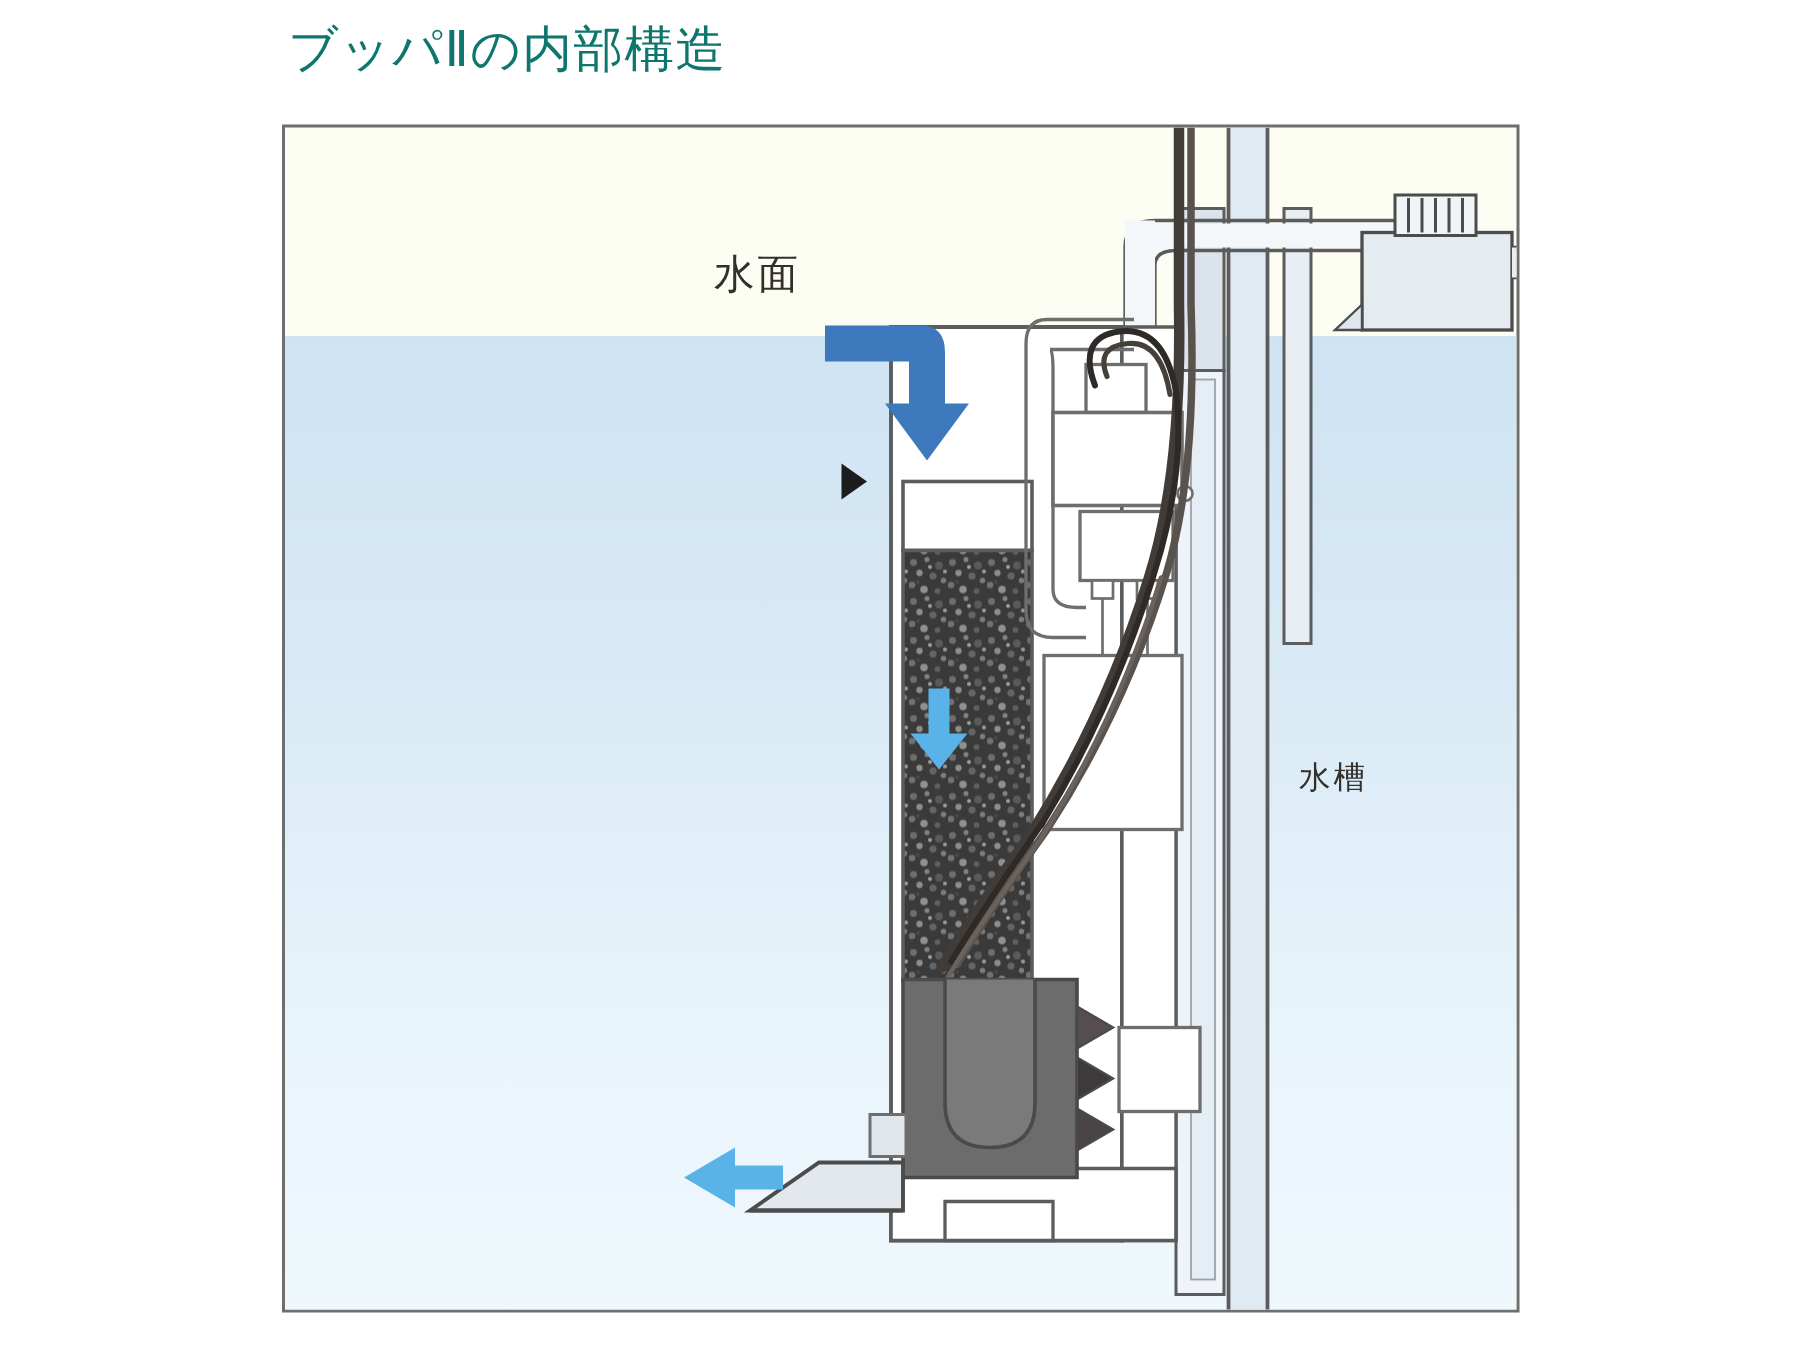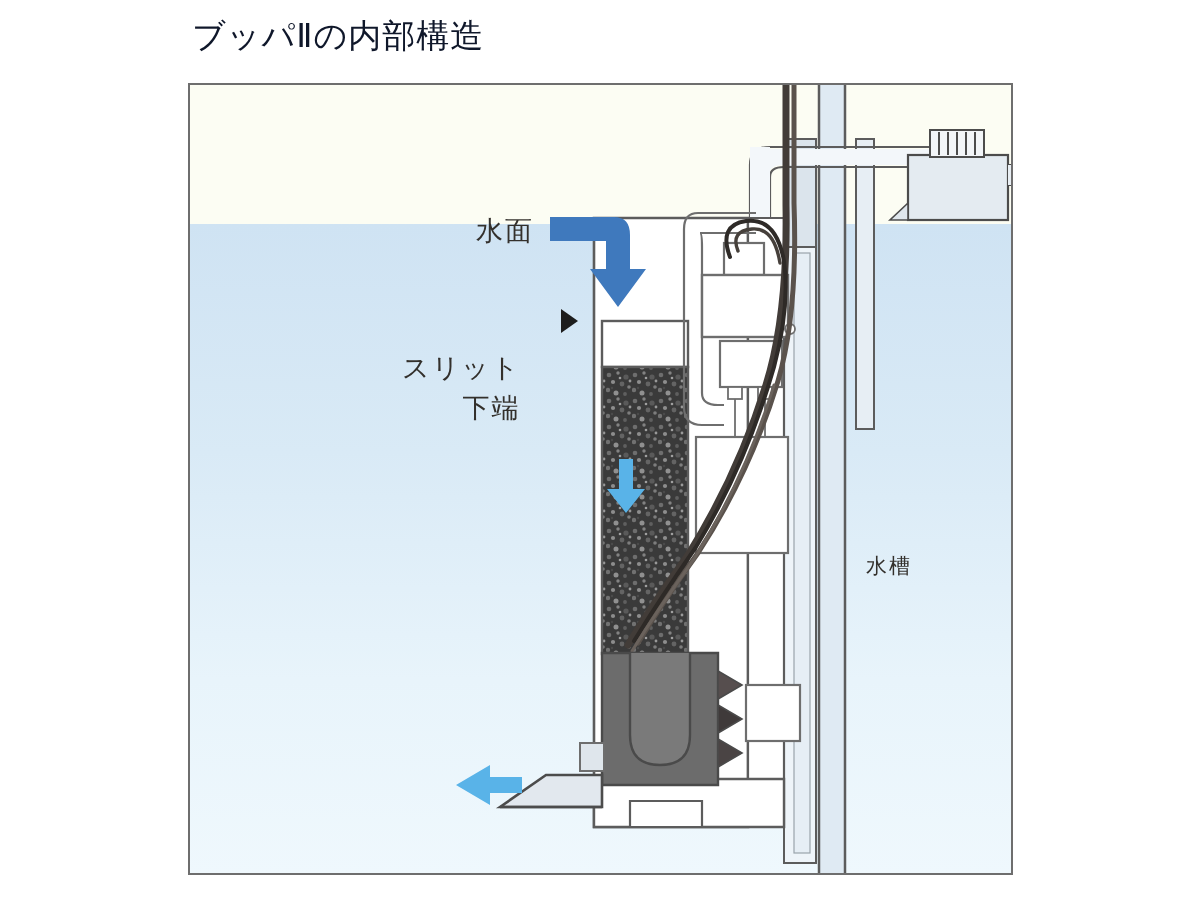--- a/index.html
+++ b/index.html
@@ -18,23 +18,23 @@
     width: 1200px;
     height: 901px;
     background: #ffffff;
   }
   #title {
     position: absolute;
     left: 192px;
     top: 14px;
     font-size: 33px;
     line-height: 44px;
-    color: #0f172a;
+    color: #0f766e;
     letter-spacing: 1px;
-    font-family: Liberation Serif, serif;
+    font-family: Liberation Mono, monospace;
     white-space: nowrap;
   }
   #figure-frame {
     position: absolute;
     left: 188px;
     top: 83px;
     width: 825px;
     height: 792px;
     box-sizing: border-box;
     border: 2px solid #6e6e6e;
@@ -52,24 +52,23 @@
   .water-line {
     position: absolute;
     left: 0;
     top: 139px;
     width: 100%;
     height: 1px;
     background: #ffffff;
   }
   .label {
     position: absolute;
-    font-family: Liberation Sans, sans-serif;
+    font-family: Liberation Mono, monospace;
     color: #33302c;
     white-space: nowrap;
-    margin-top: 48px;
   }
   #label-surface {
     left: 286px;
     top: 80px;
     font-size: 27px;
     letter-spacing: 2px;
   }
   #label-tank {
     left: 676px;
     top: 419px;
@@ -250,22 +249,18 @@
       </g>
 
       <g>
         <path d="M 300 692 L 300 680 L 266 700 L 300 720 L 300 708 L 332 708 L 332 692 Z" fill="#59b3e8" stroke="none"></path>
       </g>
 
     </svg>
 
     <div class="label" id="label-surface">水面</div>
 
-    <div class="label" id="label-slit">
-      <span class="l1">スリット</span>
-      <span class="l2">下端</span>
-    </div>
     <div id="slit-pointer"></div>
 
     <div class="label" id="label-tank">水槽</div>
 
   </div>
 </div>
 
 </body></html>

